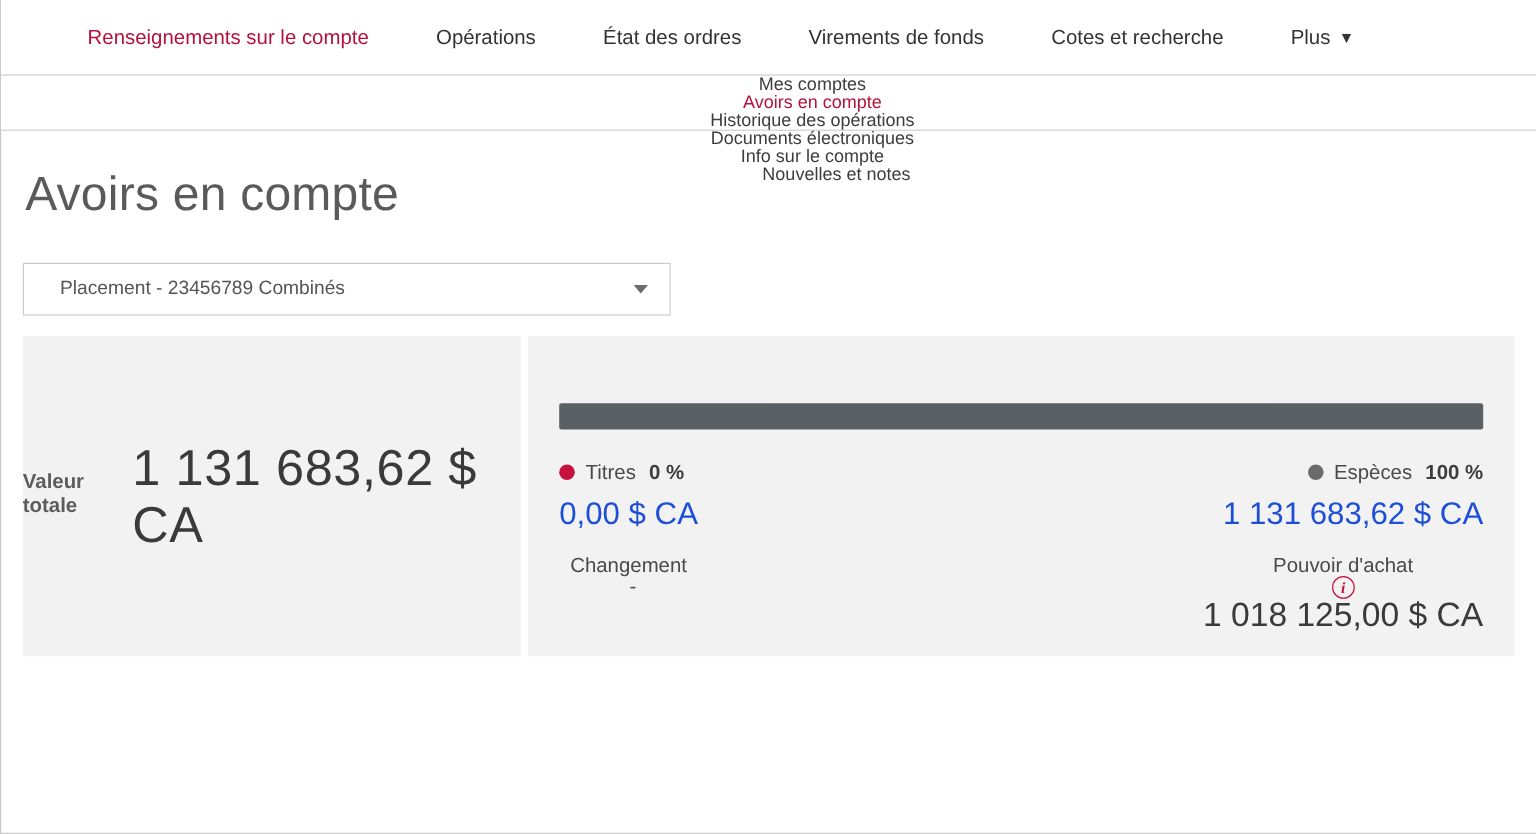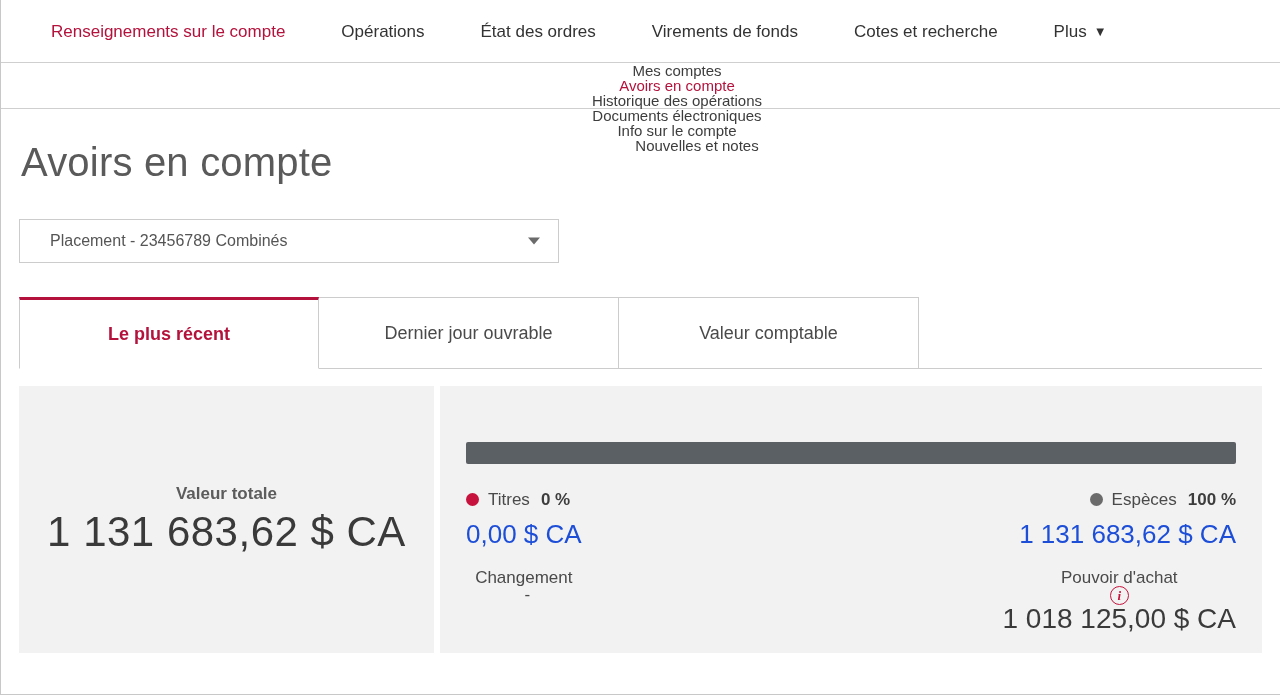--- a/index.html
+++ b/index.html
@@ -29,21 +29,21 @@
   }
 
   
   .primary-nav {
     position: relative;
     height: 63px;
     background: #ffffff;
     border-bottom: 1px solid #cfcfcf;
     display: flex;
     align-items: center;
-    padding-left: 50px;
+    padding-left: 72px;
   }
 
   .primary-nav .nav-item {
     position: relative;
     font-size: 17px;
     color: #333333;
     white-space: nowrap;
     cursor: pointer;
     padding: 0 0;
     margin-right: 56px;
@@ -194,21 +194,21 @@
     gap: 6px;
   }
 
   .panel {
     background: #f2f2f2;
   }
 
   .panel-total {
     width: 415px;
     display: flex;
-    flex-direction: column;
+    flex-direction: row;
     align-items: center;
     justify-content: center;
   }
 
   .total-label {
     font-size: 17px;
     font-weight: bold;
     color: #5c5c5c;
     margin-bottom: 4px;
   }
@@ -342,31 +342,20 @@
 
   <div class="content">
 
     <h1 class="page-title">Avoirs en compte</h1>
 
     <div class="account-select">
       <span class="select-value">Placement - 23456789 Combinés</span>
       <span class="select-arrow"></span>
     </div>
 
-    <div class="tabs">
-      <div class="tab active">
-        <span>Le plus récent</span>
-      </div>
-      <div class="tab">
-        <span>Dernier jour ouvrable</span>
-      </div>
-      <div class="tab">
-        <span>Valeur comptable</span>
-      </div>
-    </div>
 
     <div class="panels">
 
       <section class="panel panel-total">
         <div class="total-label">Valeur totale</div>
         <div class="total-value">1 131 683,62 $ CA</div>
       </section>
 
       <section class="panel panel-breakdown">
 

